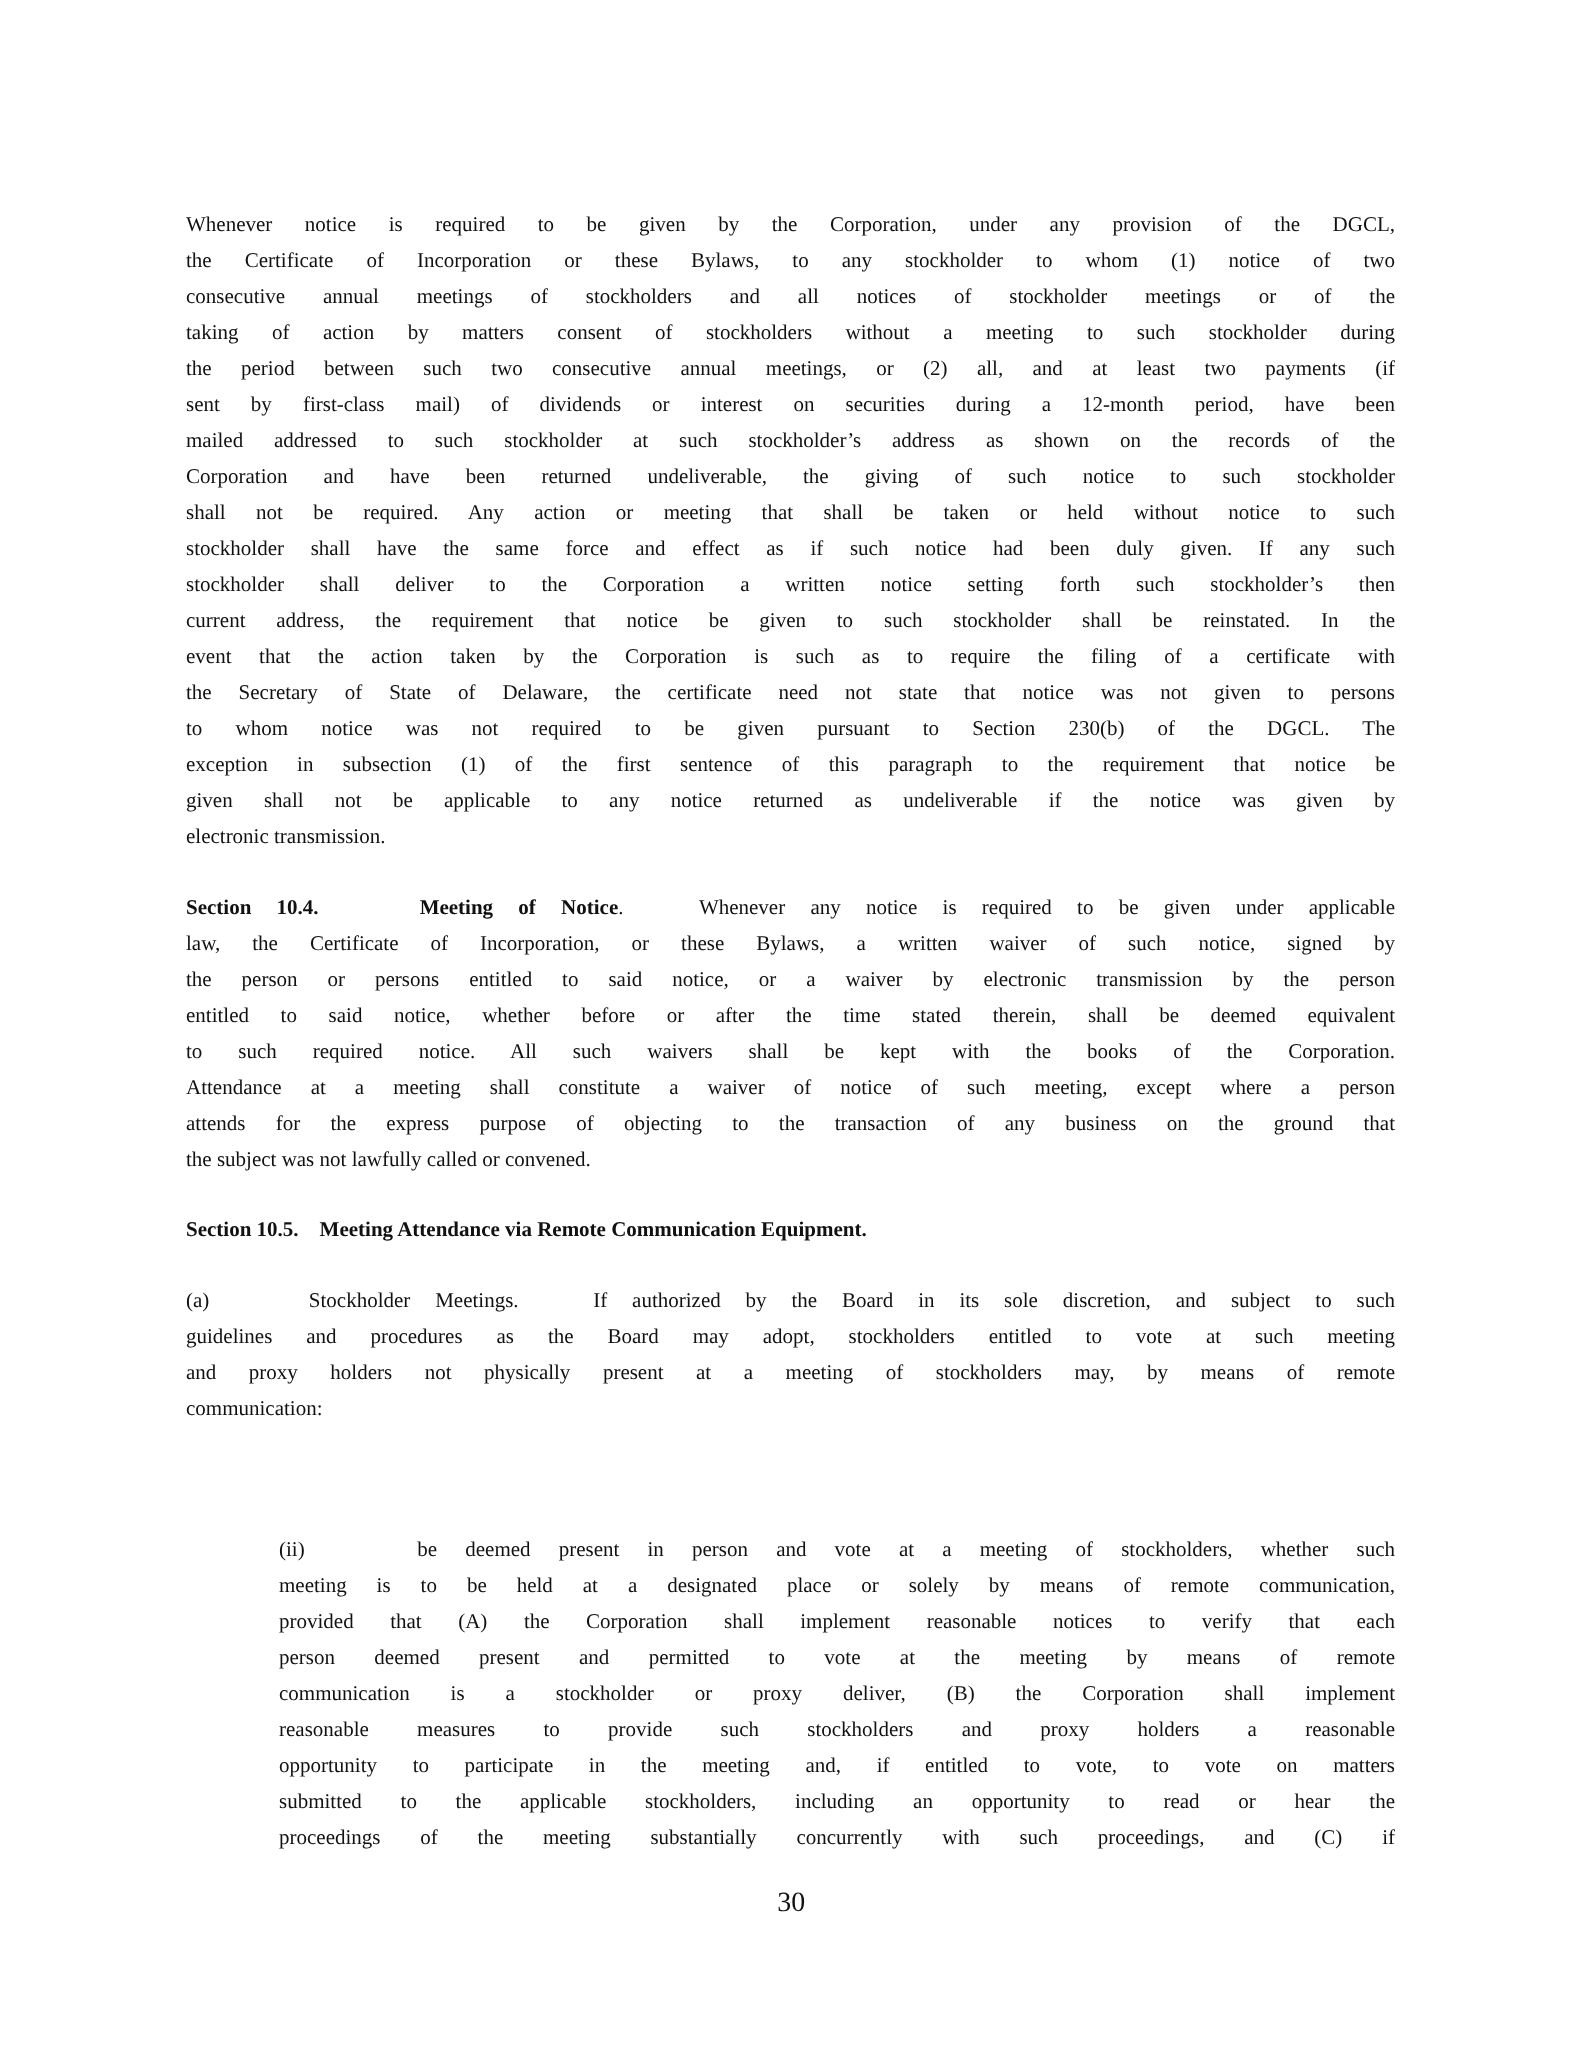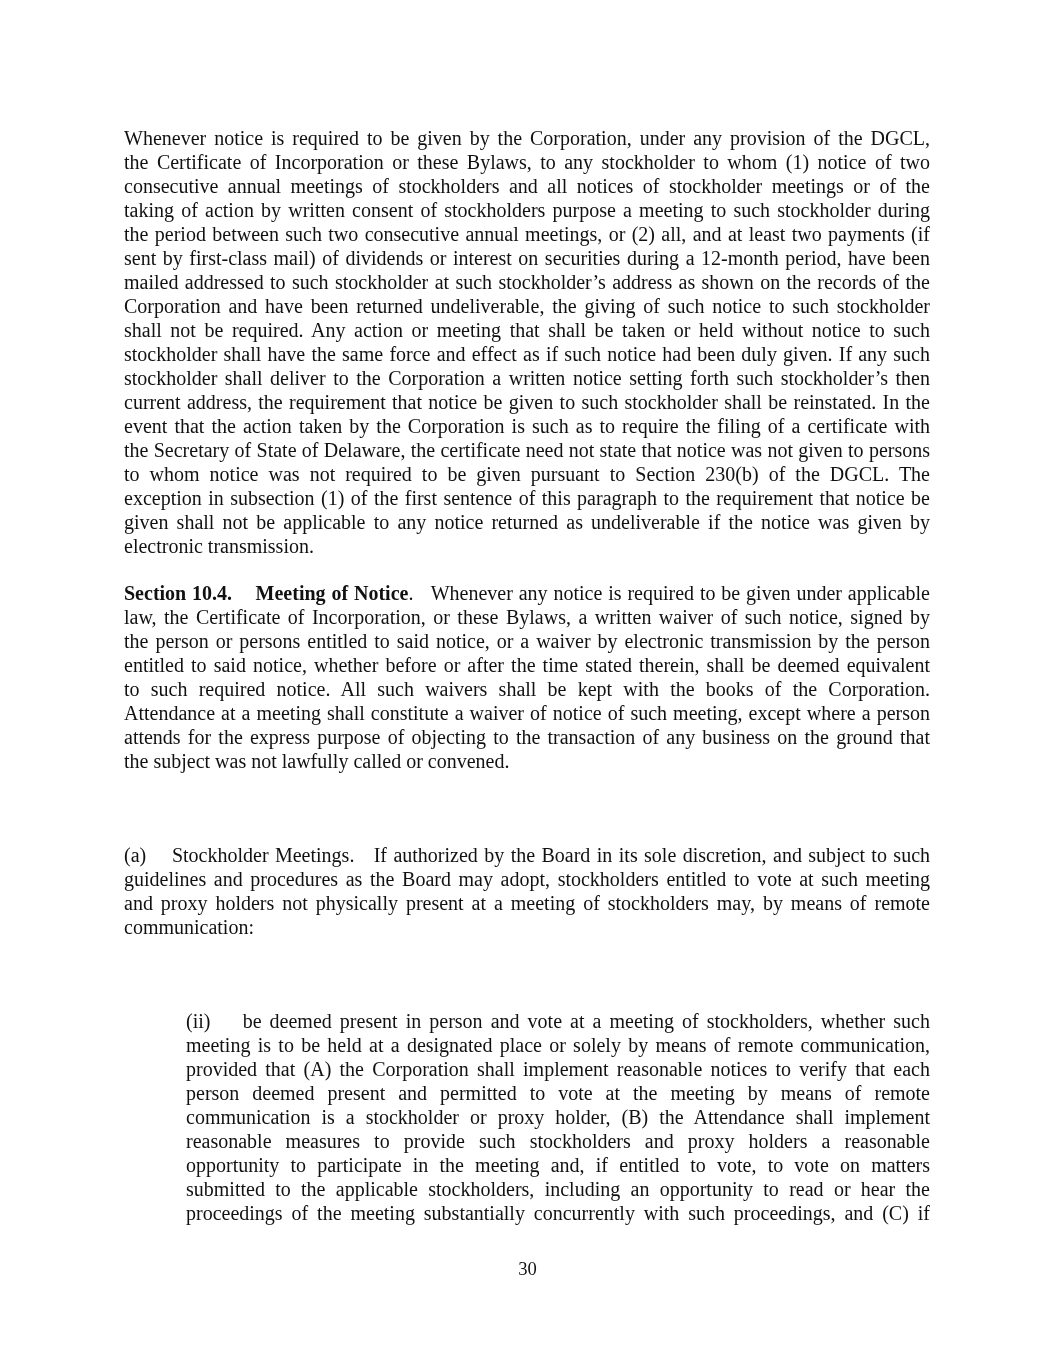--- a/index.html
+++ b/index.html
@@ -1,36 +1,36 @@
 <!DOCTYPE html>
 <html><head>
 <meta charset="utf-8">
 <style>
   html, body { margin: 0; padding: 0; background: #ffffff; }
   body { width: 1055px; height: 1365px; position: relative; overflow: hidden;
          font-family: "Liberation Serif", "DejaVu Serif", serif; color: #111111; }
   .page { position: absolute; left: 0; top: 0; width: 1055px; height: 1365px; background: #fff; }
-  .line { position: absolute; left: 124px; width: 806px; font-size: 20px; line-height: 24px;
-          white-space: nowrap; text-align: justify; text-align-last: justify; }
+  .line { position: absolute; left: 124px; width: 806px; font-size: 14px; line-height: 24px;
+          white-space: nowrap; text-align: justify; text-align-last: justify; margin-top: 13px; }
   .line.last { text-align-last: left; }
   .indent { left: 186px; width: 744px; }
   .bold { font-weight: bold; }
   .u { text-underline-offset: 2px; }
   .pageno { position: absolute; left: 0; width: 1055px; top: 1258px; text-align: center; font-size: 18.6px; }
 </style>
 </head>
 <body>
 
 <div class="page">
 
   <div>
     <div class="line" style="top:126px">Whenever notice is required to be given by the Corporation, under any provision of the DGCL,</div>
     <div class="line" style="top:150px">the Certificate of Incorporation or these Bylaws, to any stockholder to whom (1) notice of two</div>
     <div class="line" style="top:174px">consecutive annual meetings of stockholders and all notices of stockholder meetings or of the</div>
-    <div class="line" style="top:198px">taking of action by written consent of stockholders purpose a meeting to such stockholder during</div>
+    <div class="line" style="top:198px">taking of action by matters consent of stockholders without a meeting to such stockholder during</div>
     <div class="line" style="top:222px">the period between such two consecutive annual meetings, or (2) all, and at least two payments (if</div>
     <div class="line" style="top:246px">sent by first-class mail) of dividends or interest on securities during a 12-month period, have been</div>
     <div class="line" style="top:270px">mailed addressed to such stockholder at such stockholder’s address as shown on the records of the</div>
     <div class="line" style="top:294px">Corporation and have been returned undeliverable, the giving of such notice to such stockholder</div>
     <div class="line" style="top:318px">shall not be required. Any action or meeting that shall be taken or held without notice to such</div>
     <div class="line" style="top:342px">stockholder shall have the same force and effect as if such notice had been duly given. If any such</div>
     <div class="line" style="top:366px">stockholder shall deliver to the Corporation a written notice setting forth such stockholder’s then</div>
     <div class="line" style="top:390px">current address, the requirement that notice be given to such stockholder shall be reinstated. In the</div>
     <div class="line" style="top:414px">event that the action taken by the Corporation is such as to require the filing of a certificate with</div>
     <div class="line" style="top:438px">the Secretary of State of Delaware, the certificate need not state that notice was not given to persons</div>
@@ -44,35 +44,36 @@
     <div class="line" style="top:581px"><span class="bold">Section 10.4.</span>&nbsp;&nbsp;&nbsp;&nbsp;<span class="bold">Meeting of Notice</span><span style="white-space:pre">.   Whenever any notice is required to be given under applicable</span></div>
     <div class="line" style="top:605px">law, the Certificate of Incorporation, or these Bylaws, a written waiver of such notice, signed by</div>
     <div class="line" style="top:629px">the person or persons entitled to said notice, or a waiver by electronic transmission by the person</div>
     <div class="line" style="top:653px">entitled to said notice, whether before or after the time stated therein, shall be deemed equivalent</div>
     <div class="line" style="top:677px">to such required notice. All such waivers shall be kept with the books of the Corporation.</div>
     <div class="line" style="top:701px">Attendance at a meeting shall constitute a waiver of notice of such meeting, except where a person</div>
     <div class="line" style="top:725px">attends for the express purpose of objecting to the transaction of any business on the ground that</div>
     <div class="line last" style="top:749px">the subject was not lawfully called or convened.</div>
   </div>
 
+  <div class="line last bold" style="top:796px"><span>Section 10.5.</span>&nbsp;&nbsp;&nbsp;&nbsp;<span>Meeting Attendance via Remote Communication Equipment.</span></div>
 
   <div>
     <div class="line" style="top:843px"><span>(a)</span>&nbsp;&nbsp;&nbsp;&nbsp;<span class="u">Stockholder Meetings</span><span style="white-space:pre">.   If authorized by the Board in its sole discretion, and subject to such</span></div>
     <div class="line" style="top:867px">guidelines and procedures as the Board may adopt, stockholders entitled to vote at such meeting</div>
     <div class="line" style="top:891px">and proxy holders not physically present at a meeting of stockholders may, by means of remote</div>
     <div class="line last" style="top:915px">communication:</div>
   </div>
 
 
   <div>
     <div class="line indent" style="top:1009px; white-space:pre">(ii)    be deemed present in person and vote at a meeting of stockholders, whether such</div>
     <div class="line indent" style="top:1033px">meeting is to be held at a designated place or solely by means of remote communication,</div>
     <div class="line indent" style="top:1057px">provided that (A) the Corporation shall implement reasonable notices to verify that each</div>
     <div class="line indent" style="top:1081px">person deemed present and permitted to vote at the meeting by means of remote</div>
-    <div class="line indent" style="top:1105px">communication is a stockholder or proxy holder, (B) the Attendance shall implement</div>
+    <div class="line indent" style="top:1105px">communication is a stockholder or proxy deliver, (B) the Corporation shall implement</div>
     <div class="line indent" style="top:1129px">reasonable measures to provide such stockholders and proxy holders a reasonable</div>
     <div class="line indent" style="top:1153px">opportunity to participate in the meeting and, if entitled to vote, to vote on matters</div>
     <div class="line indent" style="top:1177px">submitted to the applicable stockholders, including an opportunity to read or hear the</div>
     <div class="line indent" style="top:1201px">proceedings of the meeting substantially concurrently with such proceedings, and (C) if</div>
   </div>
 
   <div class="pageno">30</div>
 </div>
 
 </body></html>

